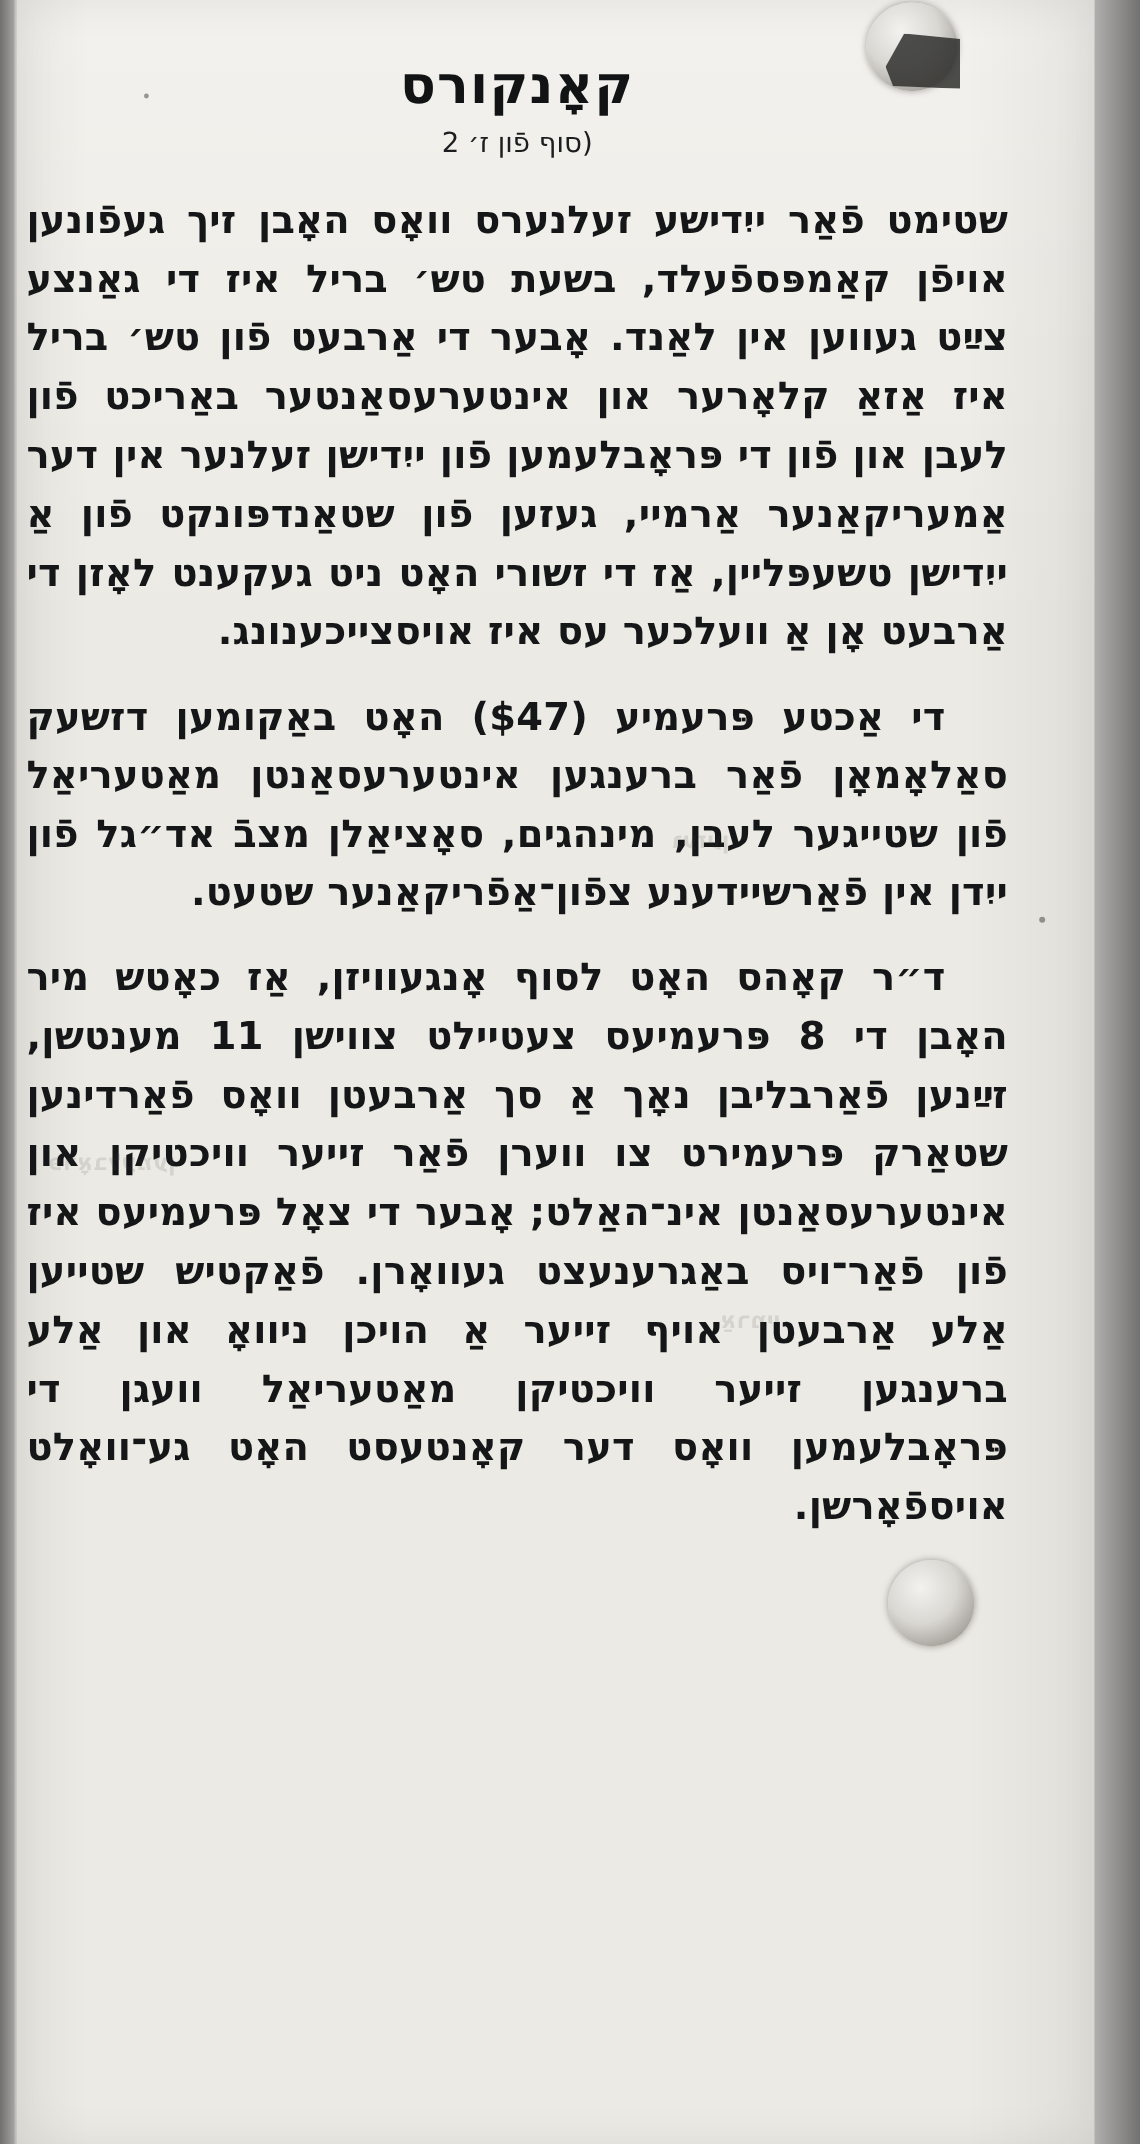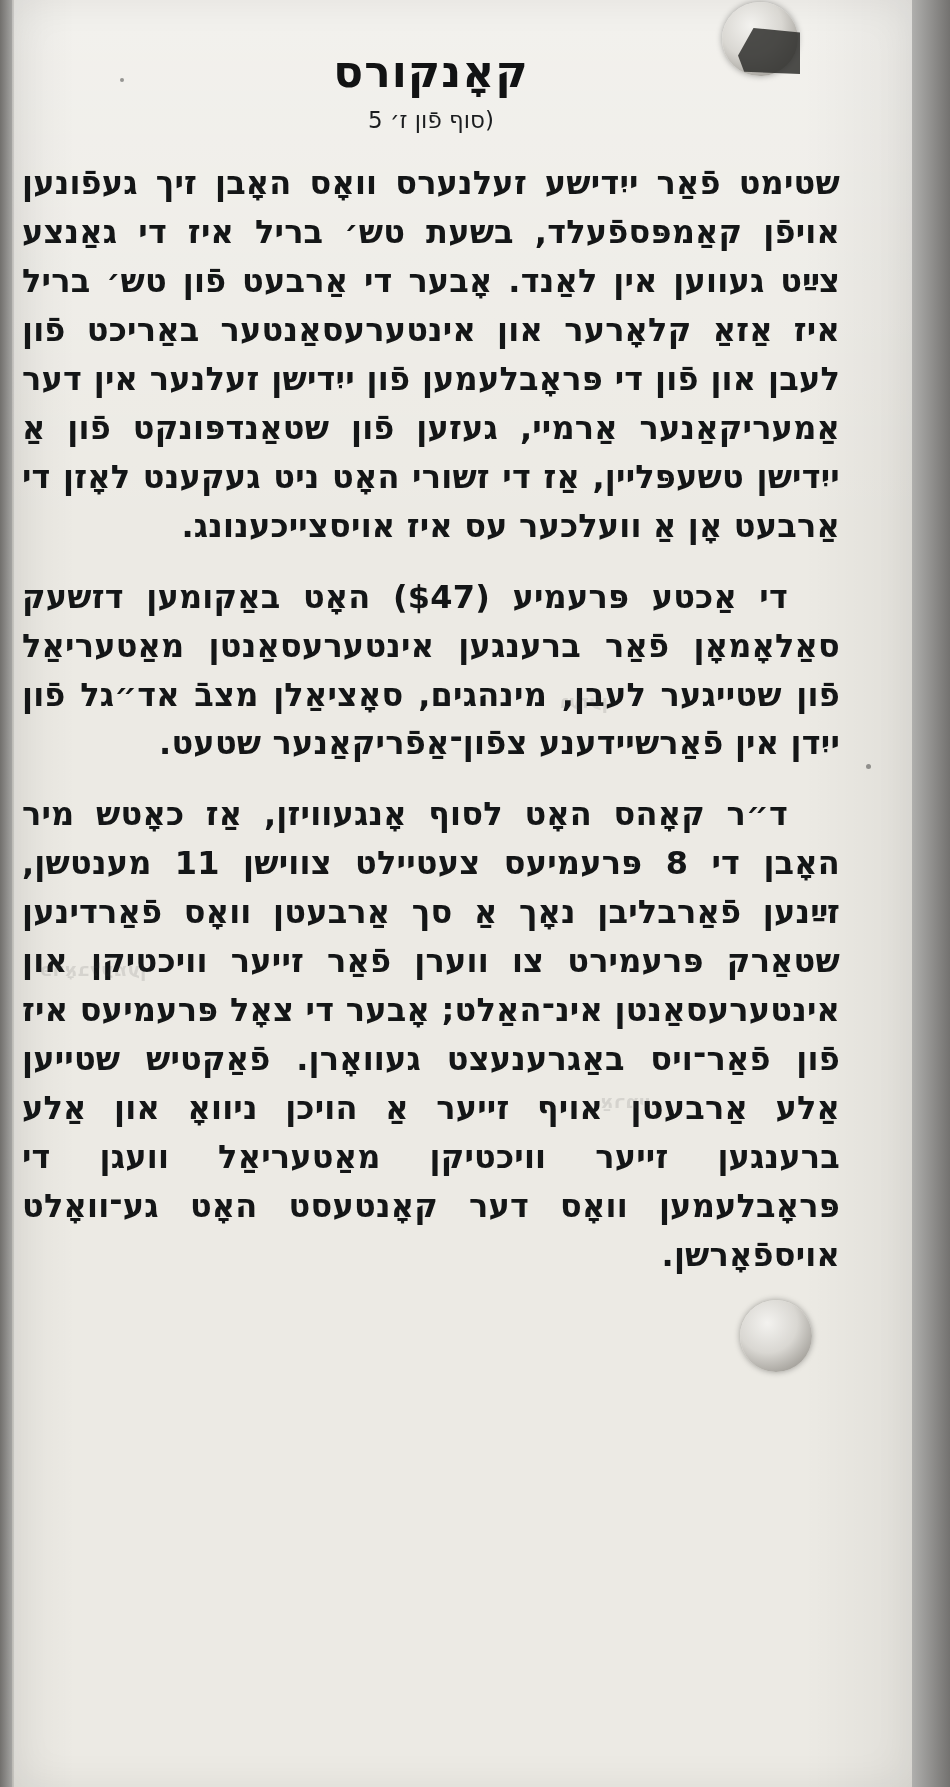--- a/index.html
+++ b/index.html
@@ -135,21 +135,21 @@
 
   <div class="hole top"></div>
   <div class="hole-notch"></div>
   <div class="hole bottom"></div>
 
   <div class="speck" style="left:120px; top:78px; width:4px; height:4px;"></div>
   <div class="speck" style="left:866px; top:764px; width:5px; height:5px;"></div>
 
   <div class="content">
     <div class="title">קאָנקורס</div>
-    <div class="subtitle">(סוף פֿון ז׳ 5</div>
+    <div class="subtitle">(סוף פֿון ז׳ 2</div>
 
     <p class="para first">שטימט פֿאַר ייִדישע זעלנערס וואָס האָבן זיך געפֿונען אויפֿן קאַמפּספֿעלד, בשעת טש׳ בריל איז די גאַנצע צײַט געווען אין לאַנד. אָבער די אַרבעט פֿון טש׳ בריל איז אַזאַ קלאָרער און אינטערעסאַנטער באַריכט פֿון לעבן און פֿון די פּראָבלעמען פֿון ייִדישן זעלנער אין דער אַמעריקאַנער אַרמיי, געזען פֿון שטאַנדפּונקט פֿון אַ ייִדישן טשעפּליין, אַז די זשורי האָט ניט געקענט לאָזן די אַרבעט אָן אַ וועלכער עס איז אויסצייכענונג.</p>
     <p class="para indent">די אַכטע פּרעמיע ($47) האָט באַקומען דזשעק סאַלאָמאָן פֿאַר ברענגען אינטערעסאַנטן מאַטעריאַל פֿון שטייגער לעבן, מינהגים, סאָציאַלן מצבֿ אד״גל פֿון ייִדן אין פֿאַרשיידענע צפֿון־אַפֿריקאַנער שטעט.</p>
     <p class="para indent">ד״ר קאָהס האָט לסוף אָנגעוויזן, אַז כאָטש מיר האָבן די 8 פּרעמיעס צעטיילט צווישן 11 מענטשן, זײַנען פֿאַרבליבן נאָך אַ סך אַרבעטן וואָס פֿאַרדינען שטאַרק פּרעמירט צו ווערן פֿאַר זייער וויכטיקן און אינטערעסאַנטן אינ־האַלט; אָבער די צאָל פּרעמיעס איז פֿון פֿאַר־ויס באַגרענעצט געוואָרן. פֿאַקטיש שטייען אַלע אַרבעטן אויף זייער אַ הויכן ניוואָ און אַלע ברענגען זייער וויכטיקן מאַטעריאַל וועגן די פּראָבלעמען וואָס דער קאָנטעסט האָט גע־וואָלט אויספֿאָרשן.</p>
   </div>
 
   <div class="ghost g1">געזען</div>
   <div class="ghost g2">פּראָבלעמען</div>
   <div class="ghost g3">אַרמיי</div>
 </div>

